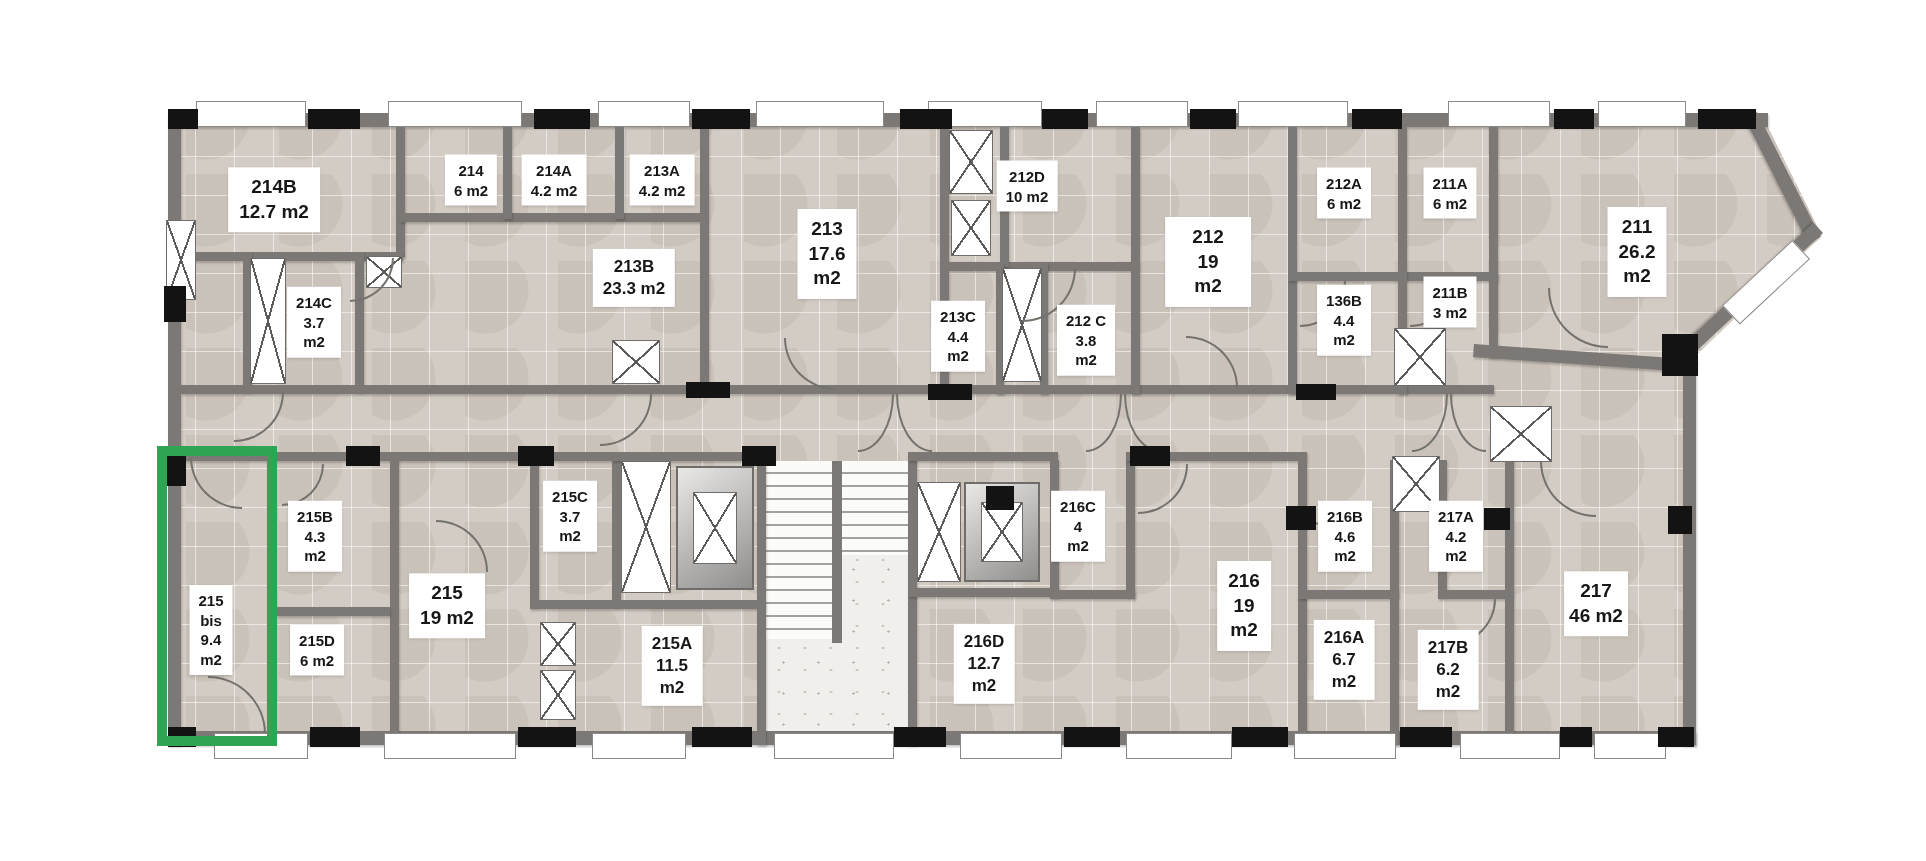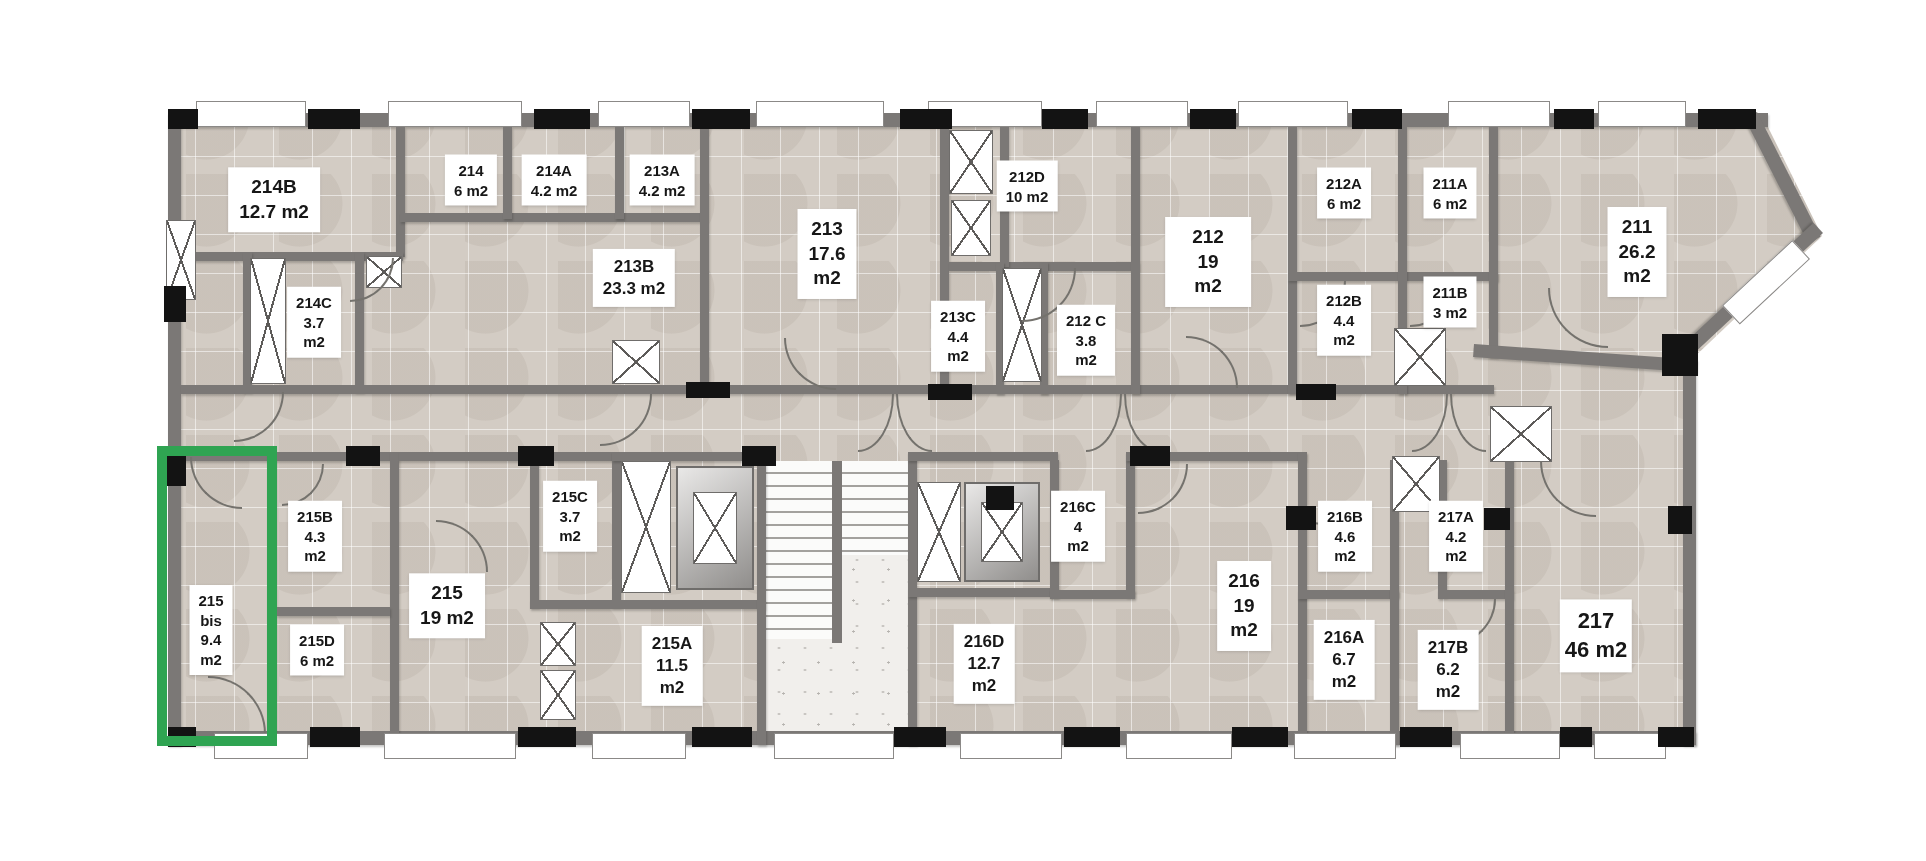--- a/index.html
+++ b/index.html
@@ -253,21 +253,21 @@
     </div>
     <div class="room-label" style="left: 1344px; top: 193px; font-size: 15px; padding: 6px 9px;">
       <div>212A</div>
       <div>6 m2</div>
     </div>
     <div class="room-label" style="left: 1450px; top: 193px; font-size: 15px; padding: 6px 9px;">
       <div>211A</div>
       <div>6 m2</div>
     </div>
     <div class="room-label" style="left: 1344px; top: 320px; font-size: 15px; padding: 6px 9px;">
-      <div>212B</div>
+      <div>136B</div>
       <div>4.4</div>
       <div>m2</div>
     </div>
     <div class="room-label" style="left: 1450px; top: 302px; font-size: 15px; padding: 6px 9px;">
       <div>211B</div>
       <div>3 m2</div>
     </div>
     <div class="room-label" style="left: 1637px; top: 252px; font-size: 19px; padding: 8px 11px;">
       <div>211</div>
       <div>26.2</div>
@@ -330,17 +330,17 @@
     <div class="room-label" style="left: 1456px; top: 536px; font-size: 15px; padding: 6px 9px;">
       <div>217A</div>
       <div>4.2</div>
       <div>m2</div>
     </div>
     <div class="room-label" style="left: 1448px; top: 670px; font-size: 17px; padding: 7px 10px;">
       <div>217B</div>
       <div>6.2</div>
       <div>m2</div>
     </div>
-    <div class="room-label" style="left: 1596px; top: 636px; font-size: 22px; padding: 8px 5px;">
+    <div class="room-label" style="left: 1596px; top: 604px; font-size: 19px; padding: 8px 5px;">
       <div>217</div>
       <div>46 m2</div>
     </div>
   </div>
 
 </body></html>

